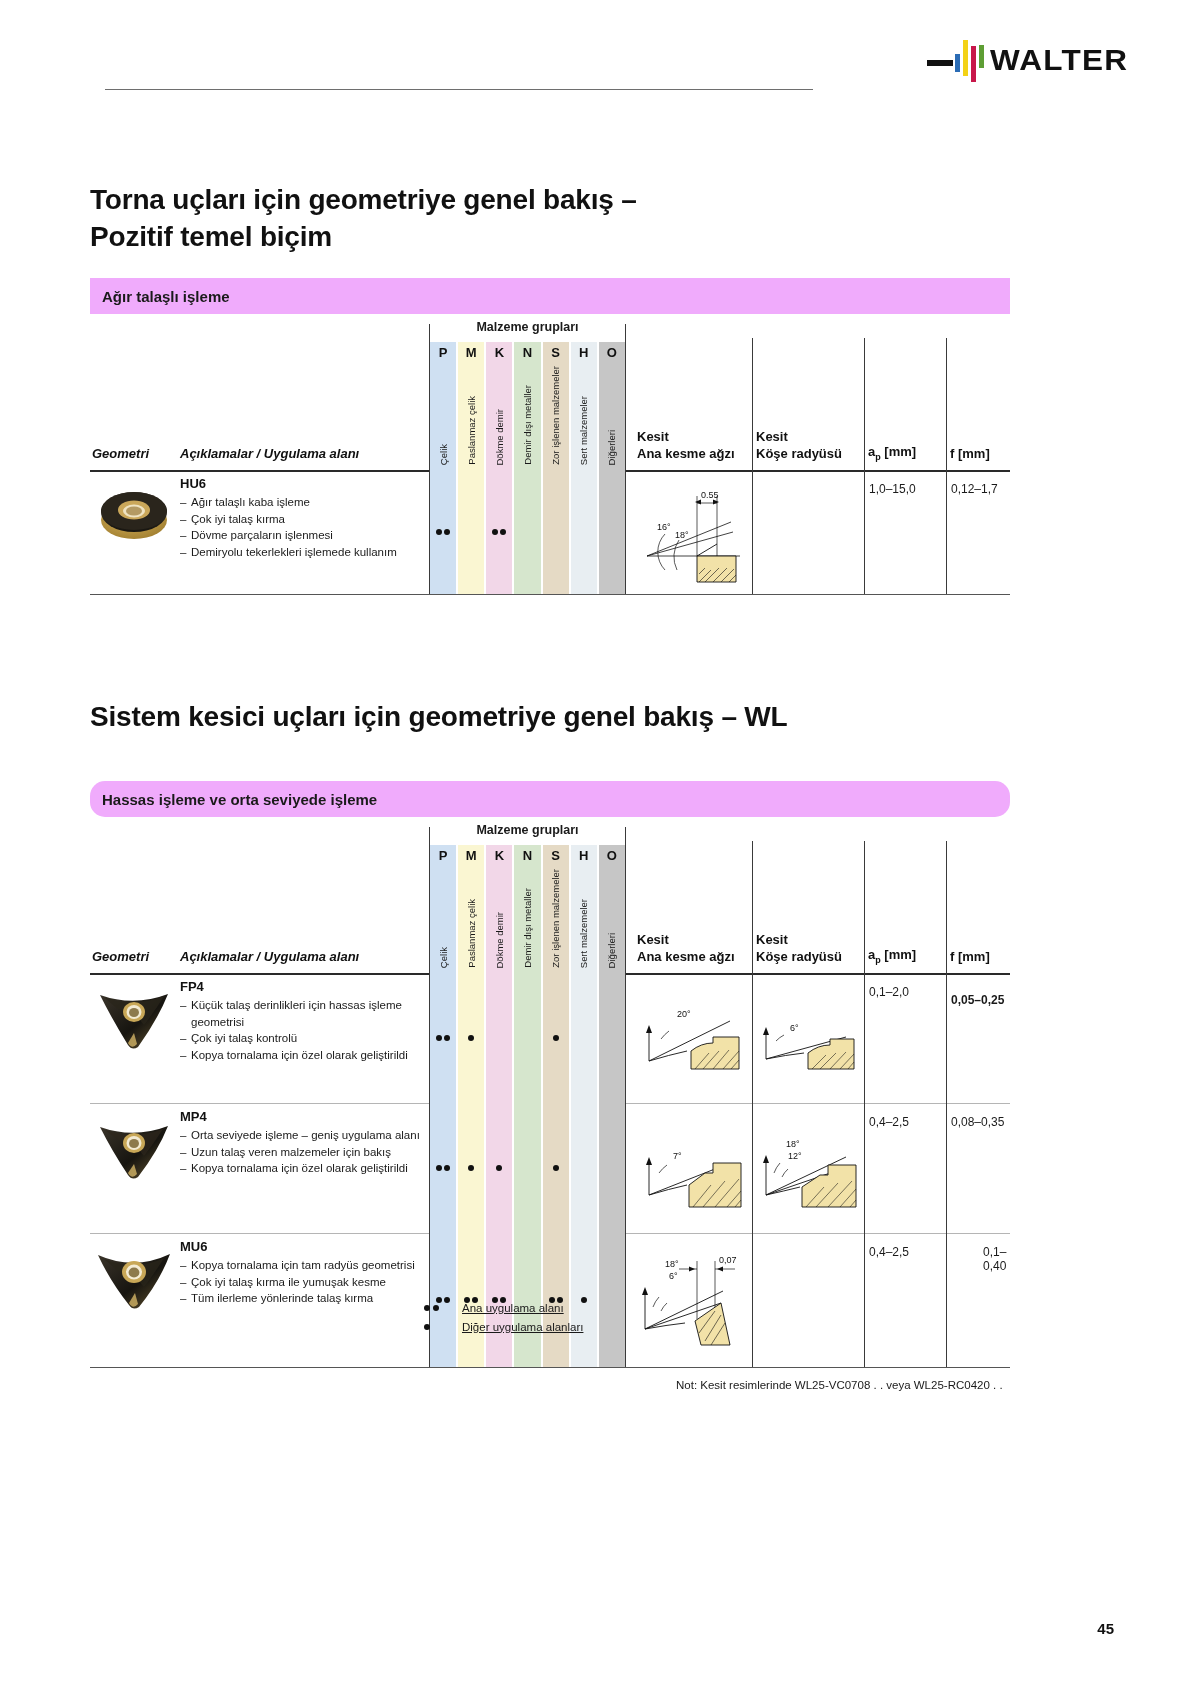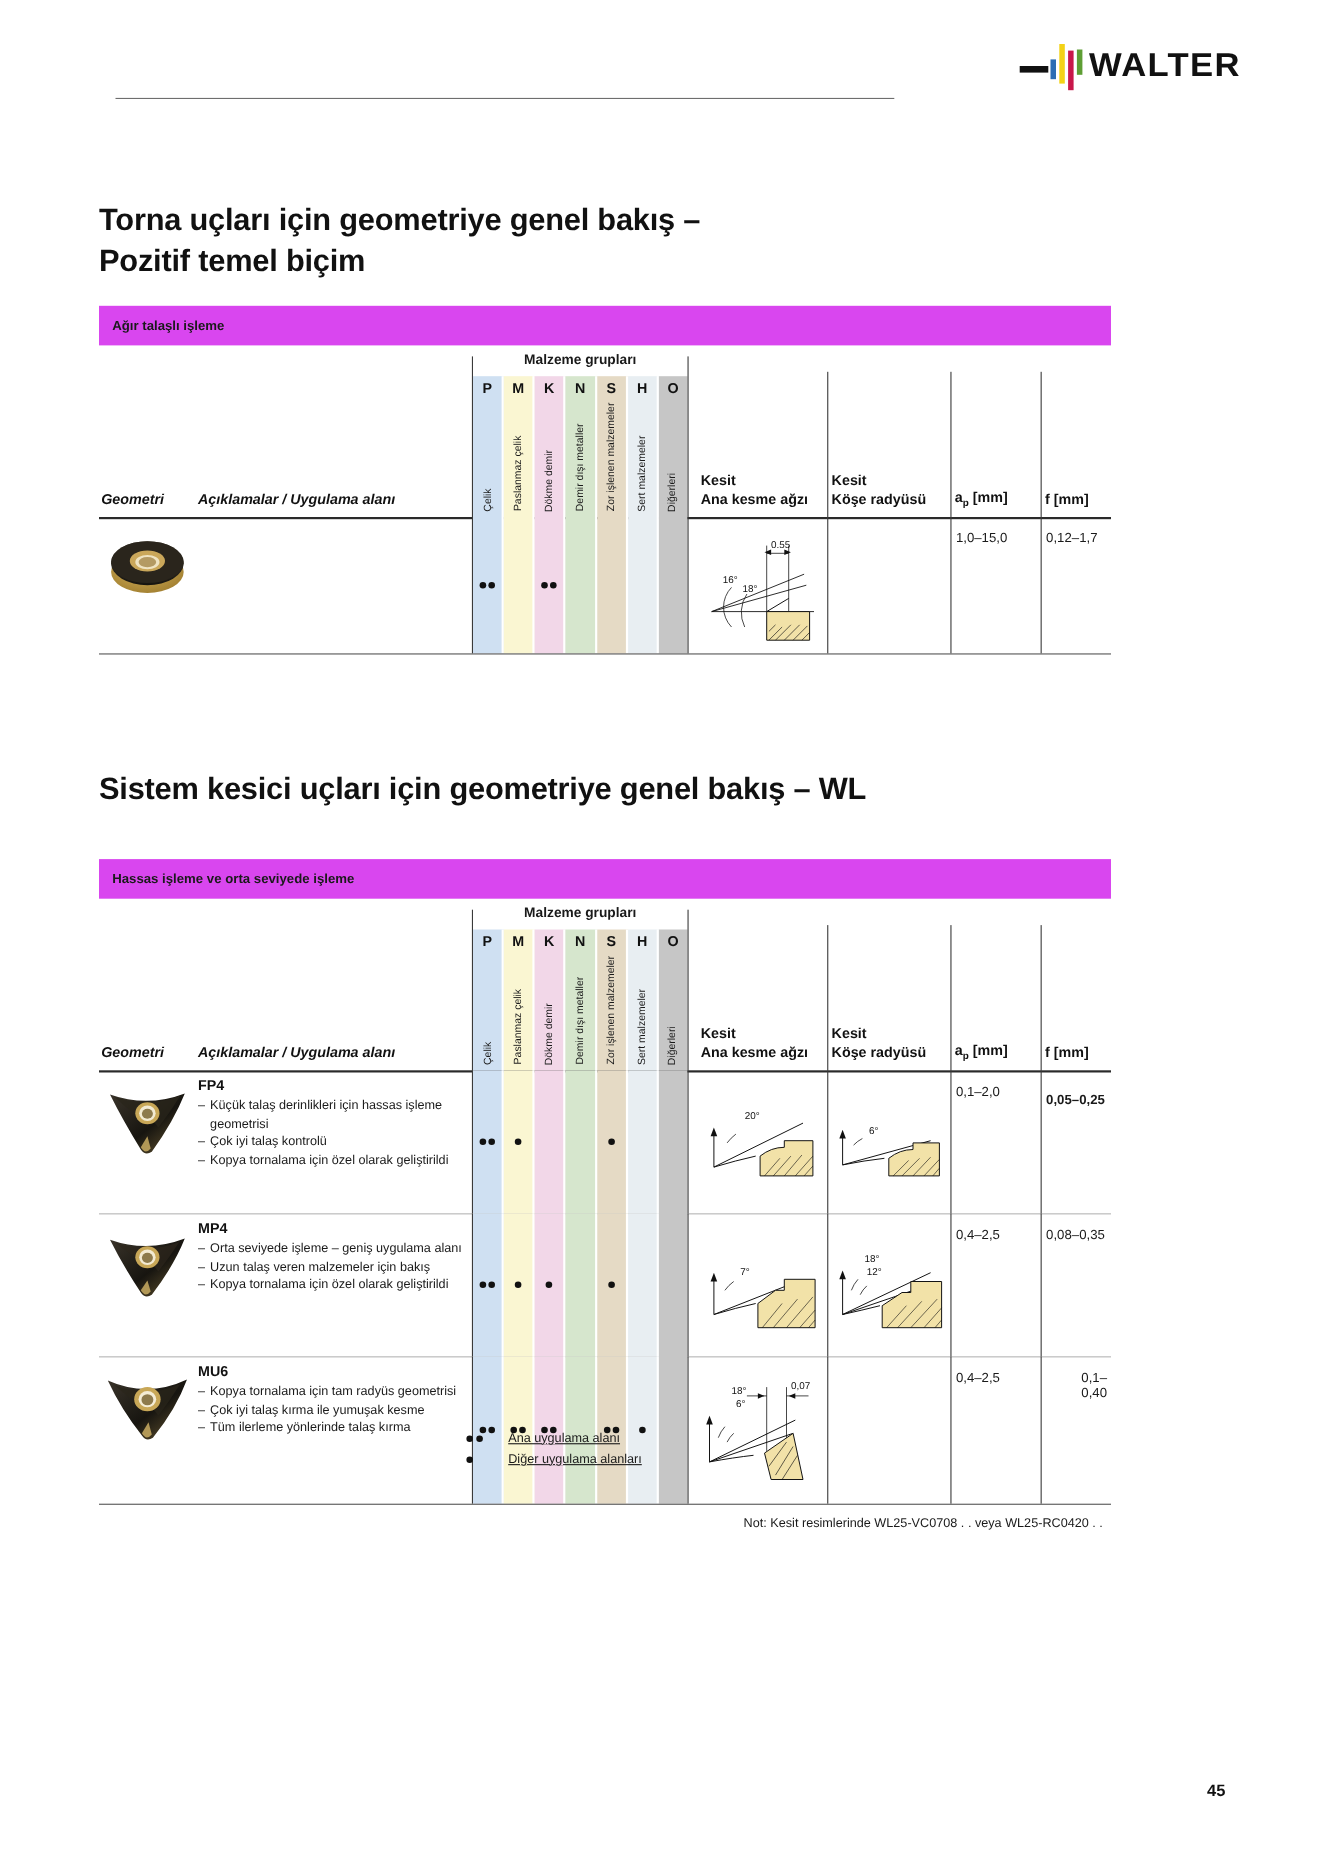--- a/index.html
+++ b/index.html
@@ -76,25 +76,25 @@
   }
   #title-1 { top: 163px; width: 760px; }
   #title-2 { top: 680px; width: 900px; }
 
   
   .section-banner {
     position: absolute;
     left: 90px;
     width: 920px;
     height: 36px;
-    background: #d946ef;
+    background: #f0abfc;
     display: flex;
     align-items: center;
     padding-left: 12px;
-    font-size: 12px;
+    font-size: 15px;
     font-weight: 700;
     color: #1a1a1a;
   }
 
   
   .tbl {
     position: absolute;
     left: 90px;
     width: 920px;
     font-size: 11.5px;
@@ -438,20 +438,29 @@
           </defs>
           <ellipse cx="42" cy="42" rx="33" ry="19" fill="url(#g-gold)"></ellipse>
           <ellipse cx="42" cy="34" rx="33" ry="20" fill="url(#g-dark)"></ellipse>
           <ellipse cx="42" cy="33" rx="33" ry="19" fill="#2a251c"></ellipse>
           <ellipse cx="42" cy="32" rx="16" ry="9.5" fill="#caa75a"></ellipse>
           <ellipse cx="42" cy="33" rx="11" ry="6.5" fill="#efe3c2"></ellipse>
           <ellipse cx="42" cy="33" rx="8" ry="4.6" fill="#b49a63"></ellipse>
         </svg>
       </div>
 
+      <div class="cell-desc">
+        <div class="geo-name">HU6</div>
+        <ul class="geo-list" id="t1r0-bul">
+            <li>Ağır talaşlı kaba işleme</li>
+            <li>Çok iyi talaş kırma</li>
+            <li>Dövme parçaların işlenmesi</li>
+            <li>Demiryolu tekerlekleri işlemede kullanım</li>
+          </ul>
+      </div>
 
       <div class="strip-band" id="t1r0-strips">
           <div class="strip" style="background: rgb(207, 224, 242);">
             <div class="dots">
               <span class="dot"></span>
               <span class="dot"></span>
             </div>
           </div>
           <div class="strip" style="background: rgb(250, 246, 210);"></div>
           <div class="strip" style="background: rgb(242, 215, 232);">
@@ -504,21 +513,21 @@
       <div class="vline" style="left:662px; top:0; height:124px;"></div>
       <div class="vline" style="left:774px; top:0; height:124px;"></div>
       <div class="vline" style="left:856px; top:0; height:124px;"></div>
     </div>
   </div>
   <div class="hline" style="top:278px;"></div>
 </div>
 
 <h1 class="doc-title" id="title-2">Sistem kesici uçları için geometriye genel bakış – WL</h1>
 
-<div class="section-banner" style="top:781px;">
+<div class="section-banner" style="top:781px;border-radius:15px;">
   <span>Hassas işleme ve orta seviyede işleme</span>
 </div>
 
 <div class="tbl" id="table2" style="top:819px;">
 
   <div class="tbl-head">
     <div class="mg-band">
       <div class="mg-title">Malzeme grupları</div>
       <div class="mg-cols" id="t2-mgcols">
           <div class="mg-col" style="background: rgb(207, 224, 242);">

